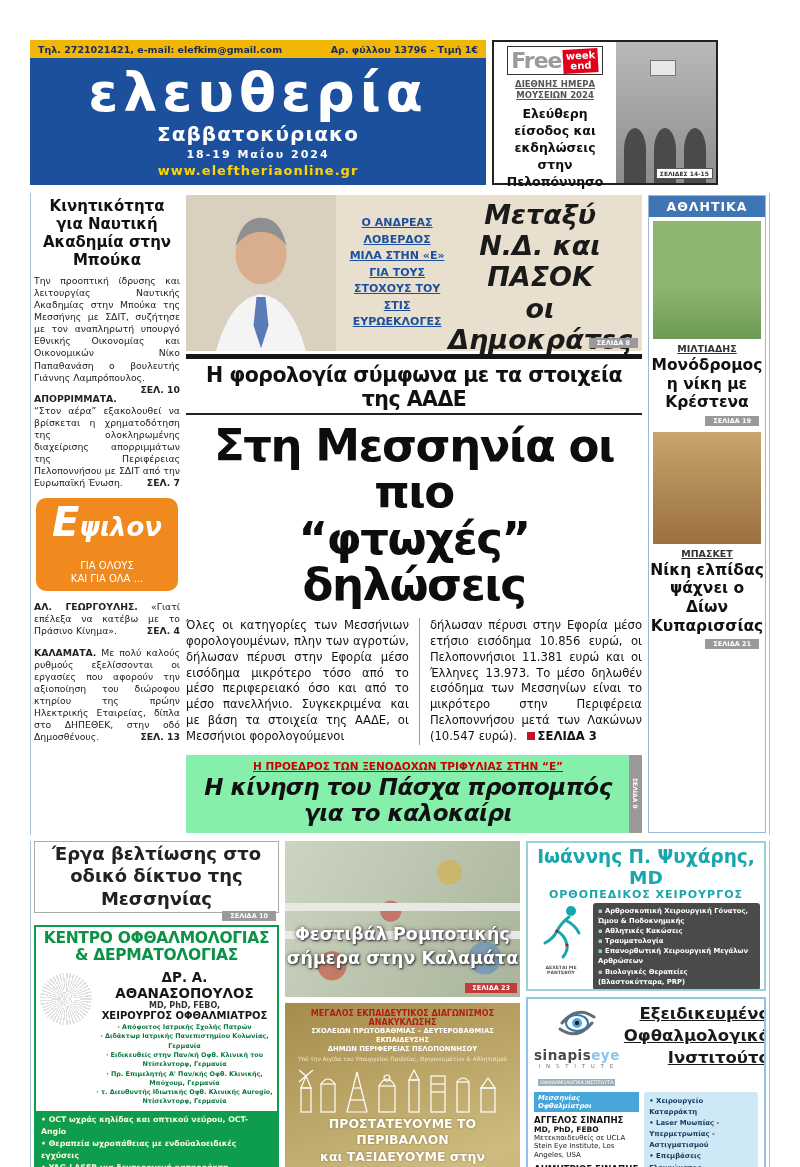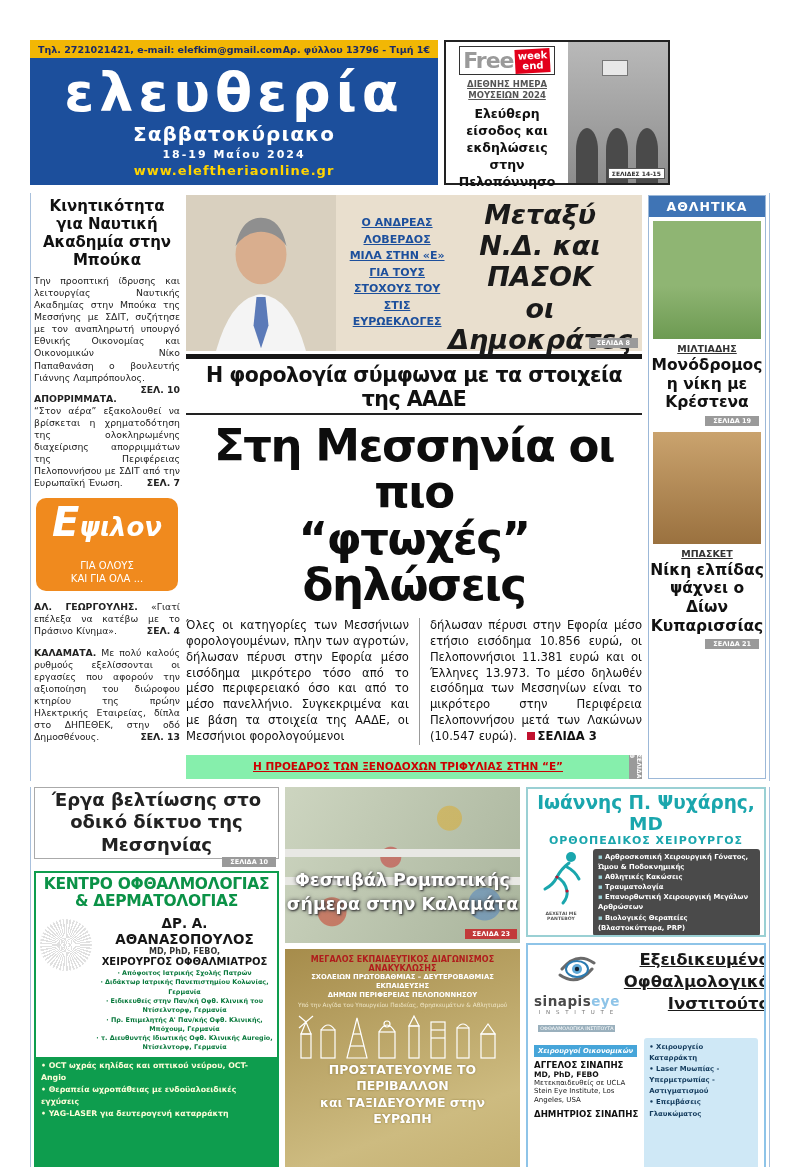--- a/index.html
+++ b/index.html
@@ -2,21 +2,21 @@
 <html><head>
 <meta charset="utf-8">
 <style>
 *{margin:0;padding:0;box-sizing:border-box}
 html,body{width:800px;background:#fff}
 body{font-family:"DejaVu Sans","Liberation Sans",sans-serif;color:#111}
 .page{width:800px;height:1167px;padding:40px 30px 6px;overflow:hidden;background:#fff}
 
 
 .hdr{display:flex;gap:6px}
-.hdr-left{width:408px}
+.hdr-left{width:456px}
 .topbar{height:18px;background:#f2b705;display:flex;justify-content:space-between;align-items:center;padding:0 8px;font-size:9.5px;font-weight:bold;color:#1a2a66}
 .masthead{height:127px;background:#1c4f9c;display:flex;flex-direction:column;align-items:center;justify-content:center;gap:2px}
 .logo{font-size:54px;font-weight:900;color:#fff;letter-spacing:5px;line-height:1}
 .edition{color:#fff;font-weight:bold;font-size:20px;letter-spacing:1px}
 .mdate{color:#fff;font-weight:bold;font-size:11px;letter-spacing:2px}
 .murl{color:#ffd400;font-weight:bold;font-size:13px;letter-spacing:1px}
 .museum{width:226px;height:145px;border:2px solid #222;background:#fff;display:flex;position:relative}
 .mus-left{width:55%;padding:4px 3px;display:flex;flex-direction:column;align-items:center}
 .fw{display:flex;align-items:center;border:1px solid #333;padding:1px 3px;gap:2px}
 .fw-free{font-size:22px;font-weight:900;color:#9a9a9a;letter-spacing:-1px}
@@ -261,20 +261,21 @@
       </div>
       <div class="story">
         <p class="c">Όλες οι κατηγορίες των Μεσσήνιων φορολογουμένων, πλην των αγροτών, δήλωσαν πέρυσι στην Εφορία μέσο εισόδημα μικρότερο τόσο από το μέσο περιφερειακό όσο και από το μέσο πανελλήνιο. Συγκεκριμένα και με βάση τα στοιχεία της ΑΑΔΕ, οι Μεσσήνιοι φορολογούμενοι</p>
         <p class="c">
           <span>δήλωσαν πέρυσι στην Εφορία μέσο ετήσιο εισόδημα 10.856 ευρώ, οι Πελοποννήσιοι 11.381 ευρώ και οι Έλληνες 13.973. Το μέσο δηλωθέν εισόδημα των Μεσσηνίων είναι το μικρότερο στην Περιφέρεια Πελοποννήσου μετά των Λακώνων (10.547 ευρώ).</span>
           <span class="redsq"></span><span class="pref">ΣΕΛΙΔΑ 3</span>
         </p>
       </div>
       <div class="strip">
         <div class="strip-kick">Η ΠΡΟΕΔΡΟΣ ΤΩΝ ΞΕΝΟΔΟΧΩΝ ΤΡΙΦΥΛΙΑΣ ΣΤΗΝ “Ε”</div>
+        <div class="strip-head">Η κίνηση του Πάσχα προπομπός για το καλοκαίρι</div>
         <div class="vtag">ΣΕΛΙΔΑ 9</div>
       </div>
     </div>
 
     <div class="colR">
       <div class="sports">
         <div class="sports-h">ΑΘΛΗΤΙΚΑ</div>
         <div class="sp-photo1"></div>
         <div class="sp-kick">ΜΙΛΤΙΑΔΗΣ</div>
         <div class="sp-head">Μονόδρομος η νίκη με Κρέστενα</div>
@@ -414,21 +415,21 @@
             <div class="sin-sub2">ΟΦΘΑΛΜΟΛΟΓΙΚΑ ΙΝΣΤΙΤΟΥΤΑ</div>
           </div>
           <div class="sin-head">
             <span>Εξειδικευμένο</span><br>
             <span>Οφθαλμολογικό</span><br>
             <span>Ινστιτούτο</span>
           </div>
         </div>
         <div class="sin-mid">
           <div class="sin-docs">
-            <span class="sin-tag">Χειρουργοί Οικονομικών</span>
+            <span class="sin-tag">Μεσσηνίας Οφθαλμίατροι</span>
             <div class="sdoc">
               <div class="n">ΑΓΓΕΛΟΣ ΣΙΝΑΠΗΣ</div>
               <div class="t">MD, PhD, FEBO</div>
               <div class="d">Μετεκπαιδευθείς σε UCLA Stein Eye Institute, Los Angeles, USA</div>
             </div>
             <div class="sdoc">
               <div class="n">ΔΗΜΗΤΡΙΟΣ ΣΙΝΑΠΗΣ</div>
 
             </div>
             

